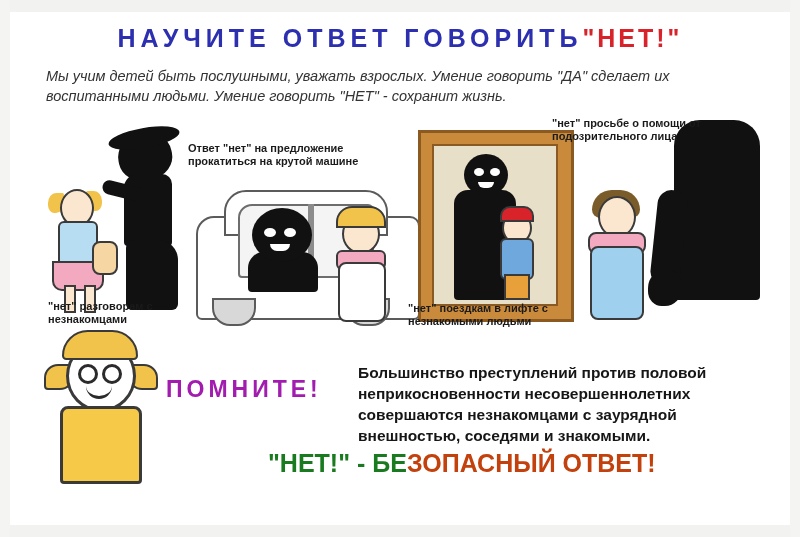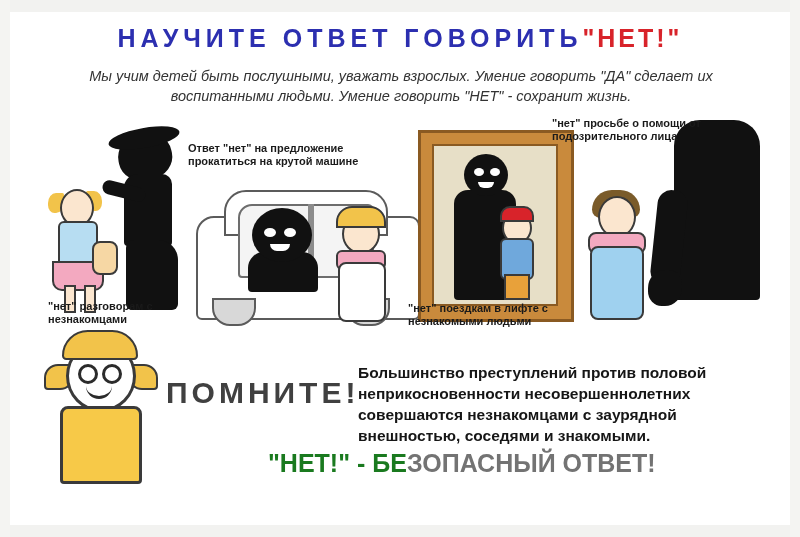--- a/index.html
+++ b/index.html
@@ -52,21 +52,20 @@
     color: #d8232a;
     letter-spacing: 3px;
   }
 
   
   .subtitle {
     position: absolute;
     top: 66px;
     left: 46px;
     width: 710px;
-    text-align: center;
     font-style: italic;
     font-size: 14.5px;
     line-height: 20px;
     color: #333333;
   }
 
   
   .cap {
     position: absolute;
     font-weight: bold;
@@ -78,23 +77,23 @@
   .cap-help  { top: 117px; left: 552px; width: 150px; }
   .cap-str   { top: 300px; left: 48px;  width: 140px; }
   .cap-lift  { top: 302px; left: 408px; width: 180px; }
 
   
   .remember {
     position: absolute;
     top: 376px;
     left: 166px;
     font-weight: bold;
-    font-size: 30px;
+    font-size: 23px;
     letter-spacing: 4px;
-    color: #404040;
+    color: #a21caf;
     white-space: nowrap;
   }
   .para {
     position: absolute;
     top: 362px;
     left: 358px;
     width: 400px;
     font-size: 15.5px;
     line-height: 21px;
     color: #161616;
@@ -103,21 +102,21 @@
   .slogan {
     position: absolute;
     top: 449px;
     left: 268px;
     width: 500px;
     font-size: 25px;
     font-weight: bold;
     color: #1a7a1f;
     white-space: nowrap;
   }
-  .slogan .dark { color: #737373; }
+  .slogan .dark { color: #c2410c; }
 
   
   .scene { position: absolute; }
 
   
   #girl-doll { top: 185px; left: 36px; width: 92px; height: 130px; }
   #girl-doll .head {
     position: absolute; left: 24px; top: 4px; width: 30px; height: 34px;
     border-radius: 50%; background: #fbe6cf; border: 2px solid #3a3a3a;
   }

